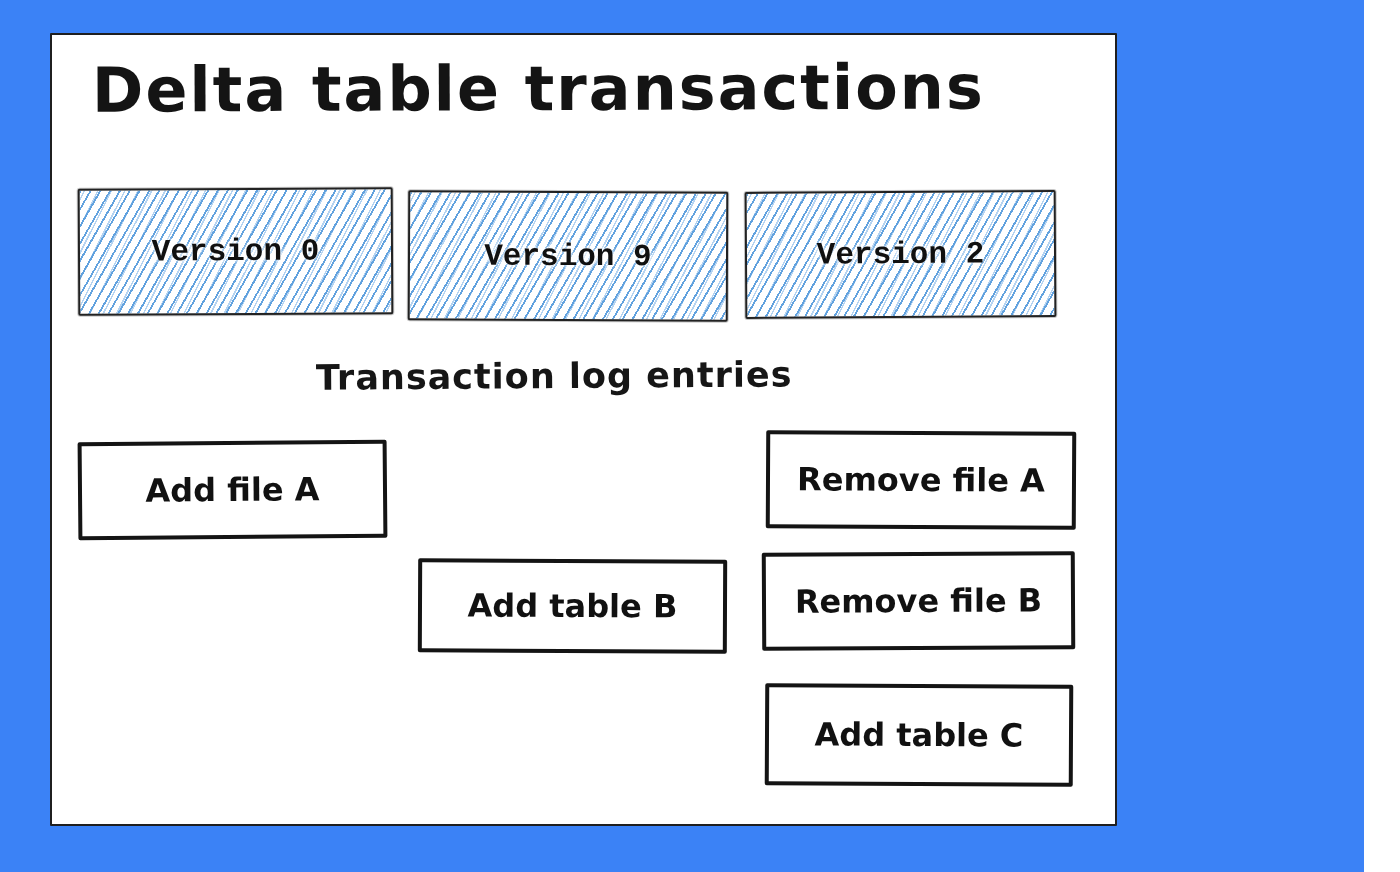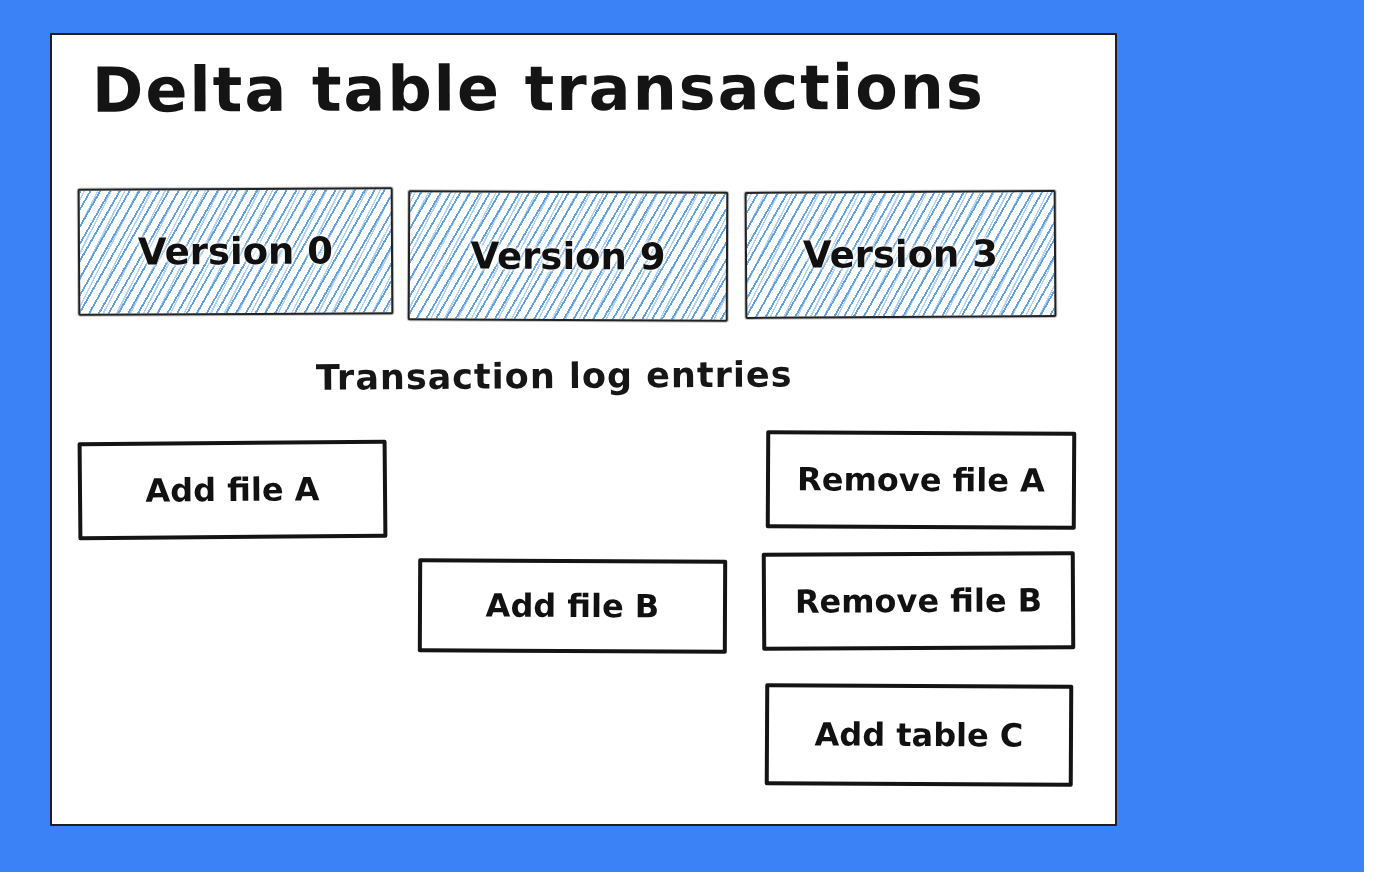--- a/index.html
+++ b/index.html
@@ -61,26 +61,27 @@
         transparent 1.8px, transparent 8.5px),
       repeating-linear-gradient(117deg,
         transparent 0px, transparent 3.5px,
         rgba(120,176,230,0.55) 3.5px, rgba(120,176,230,0.55) 5px,
         transparent 5px, transparent 12px);
     display: flex;
     align-items: center;
     justify-content: center;
   }
   .version-box .label {
-    font-size: 37px;
+    font-size: 31px;
     font-weight: 700;
     color: #101010;
     background: transparent;
     text-shadow: 0 0 4px #ffffff, 0 0 6px #ffffff;
     white-space: nowrap;
+    font-family: Liberation Mono, monospace;
   }
   .vb0 { left: 78px;  top: 188px; width: 311px; height: 123px; transform: rotate(-0.3deg); }
   .vb1 { left: 408px; top: 191px; width: 316px; height: 126px; transform: rotate(0.25deg); }
   .vb2 { left: 745px; top: 191px; width: 307px; height: 123px; transform: rotate(-0.35deg); }
   .log-box {
     position: absolute;
     border: 4px solid #141414;
     border-radius: 2px;
     background: #ffffff;
     display: flex;
@@ -107,33 +108,33 @@
 
   <div class="title">Delta table transactions</div>
 
   <div class="version-box vb0">
     <span class="label">Version 0</span>
   </div>
   <div class="version-box vb1">
     <span class="label">Version 9</span>
   </div>
   <div class="version-box vb2">
-    <span class="label">Version 3</span>
+    <span class="label">Version 2</span>
   </div>
 
   <div class="subtitle">Transaction log entries</div>
 
   <div class="log-box lb-add-a">
     <span class="label">Add file A</span>
   </div>
   <div class="log-box lb-remove-a">
     <span class="label">Remove file A</span>
   </div>
   <div class="log-box lb-add-b">
-    <span class="label">Add file B</span>
+    <span class="label">Add table B</span>
   </div>
   <div class="log-box lb-remove-b">
     <span class="label">Remove file B</span>
   </div>
   <div class="log-box lb-add-c">
     <span class="label">Add table C</span>
   </div>
 </div>
 
 </body></html>

